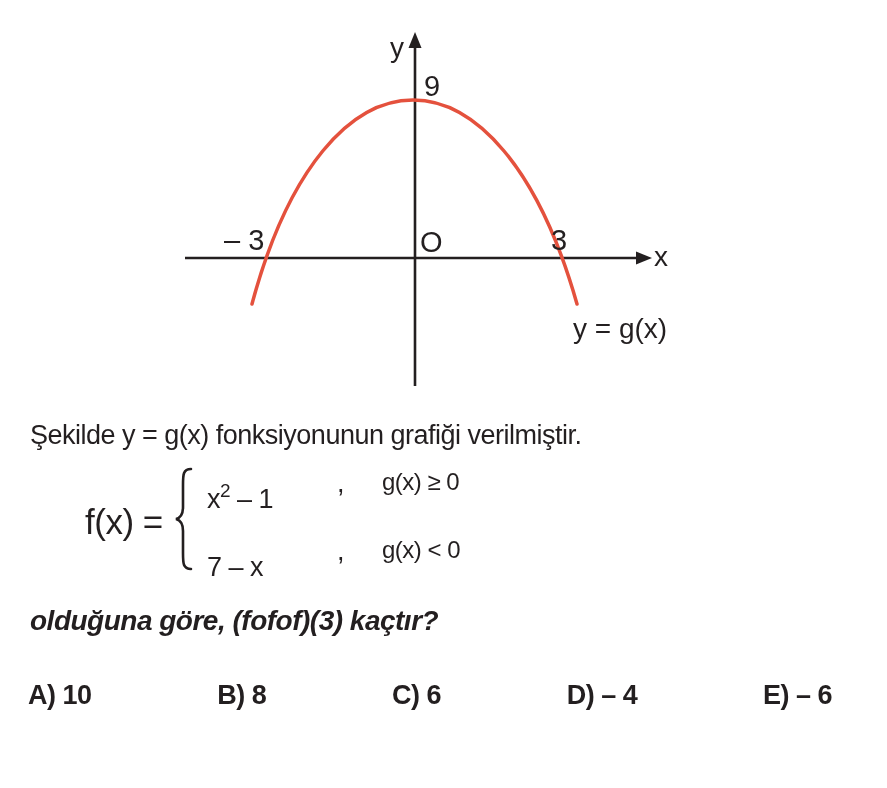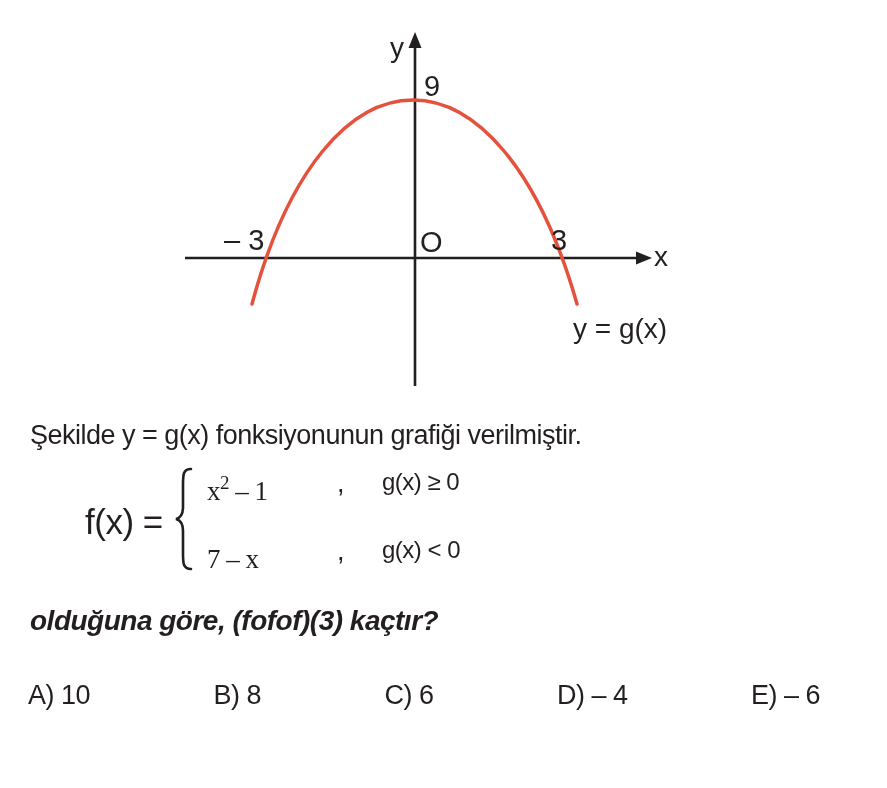--- a/index.html
+++ b/index.html
@@ -37,22 +37,22 @@
     position: absolute;
     left: 0;
     top: 44px;
     font-size: 35px;
     letter-spacing: -0.5px;
     white-space: nowrap;
   }
   .brace-svg { position: absolute; left: 88px; top: 8px; }
   .case-row { position: absolute; left: 0; top: 0; width: 100%; }
   .case-row .expr {
-    position: absolute; left: 122px; top: 8px;
-    font-size: 27px; letter-spacing: -0.5px; white-space: nowrap; font-family: Liberation Serif, serif;
+    position: absolute; left: 122px; top: 16px;
+    font-size: 27px; letter-spacing: -0.5px; white-space: nowrap;
   }
   .case-row .comma {
     position: absolute; left: 252px; top: 0; font-size: 27px;
   }
   .case-row .cond {
     position: absolute; left: 297px; top: 0;
     font-size: 24px; letter-spacing: -0.5px; white-space: nowrap;
   }
   .case-row-1 { top: 10px; }
   .case-row-2 { top: 78px; }
@@ -67,26 +67,27 @@
     top: 605px;
     font-size: 28px;
     font-weight: bold;
     letter-spacing: -0.5px;
     white-space: nowrap;
     font-style: italic;
   }
   .options {
     position: absolute;
     left: 28px;
-    right: 67px;
+    right: 55px;
     top: 680px;
     display: flex;
     justify-content: space-between;
     font-size: 27px;
     letter-spacing: -0.5px;
+    font-weight: bold;
   }
   .option { white-space: nowrap; }
   .option .opt-label { margin-right: 7px; }
 </style>
 </head>
 <body>
 
 <div class="page">
 
   <svg class="graph-svg" width="887" height="398" viewBox="0 0 887 398">

